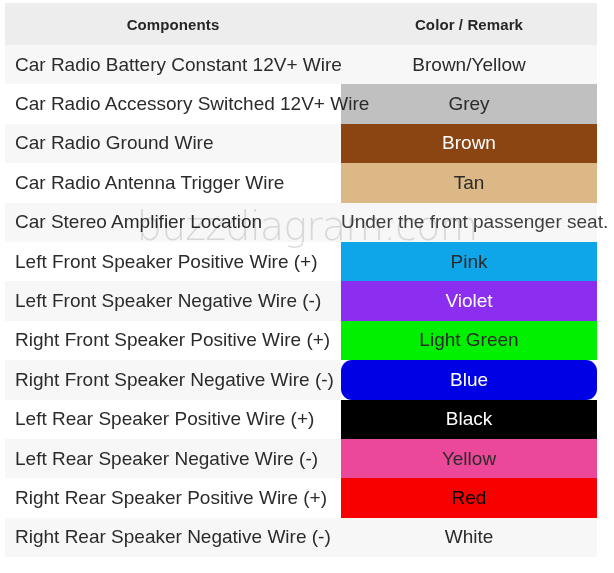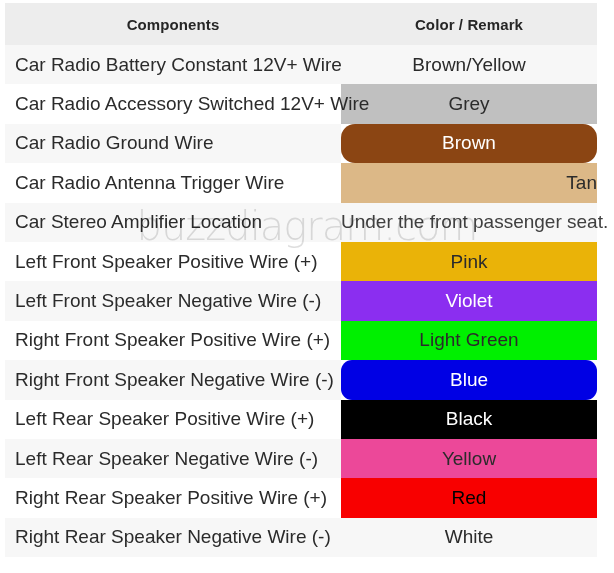--- a/index.html
+++ b/index.html
@@ -110,33 +110,33 @@
         <tr class="row-odd">
           <td class="cell-component">Car Radio Battery Constant 12V+ Wire</td>
           <td class="cell-color plain" style="color: rgb(43, 43, 43);">Brown/Yellow</td>
         </tr>
         <tr class="row-even">
           <td class="cell-component">Car Radio Accessory Switched 12V+ Wire</td>
           <td class="cell-color swatch" style="background: rgb(192, 192, 192); color: rgb(43, 43, 43);">Grey</td>
         </tr>
         <tr class="row-odd">
           <td class="cell-component">Car Radio Ground Wire</td>
-          <td class="cell-color swatch" style="background: rgb(139, 69, 19); color: rgb(255, 255, 255); border-radius: 14px;">Brown</td>
+          <td class="cell-color swatch" style="background: rgb(139, 69, 19); color: rgb(255, 255, 255);">Brown</td>
         </tr>
         <tr class="row-even">
           <td class="cell-component">Car Radio Antenna Trigger Wire</td>
-          <td class="cell-color swatch" style="background: rgb(220, 184, 135); color: rgb(43, 43, 43); text-align: right;">Tan</td>
+          <td class="cell-color swatch" style="background: rgb(220, 184, 135); color: rgb(43, 43, 43);">Tan</td>
         </tr>
         <tr class="row-odd">
           <td class="cell-component">Car Stereo Amplifier Location</td>
           <td class="cell-color plain" style="color: #404040;">Under the front passenger seat.</td>
         </tr>
         <tr class="row-even">
           <td class="cell-component">Left Front Speaker Positive Wire (+)</td>
-          <td class="cell-color swatch" style="background: #eab308; color: rgb(43, 43, 43);">Pink</td>
+          <td class="cell-color swatch" style="background: #0ea5e9; color: rgb(43, 43, 43);">Pink</td>
         </tr>
         <tr class="row-odd">
           <td class="cell-component">Left Front Speaker Negative Wire (-)</td>
           <td class="cell-color swatch" style="background: rgb(139, 46, 240); color: rgb(255, 255, 255);">Violet</td>
         </tr>
         <tr class="row-even">
           <td class="cell-component">Right Front Speaker Positive Wire (+)</td>
           <td class="cell-color swatch" style="background: rgb(0, 240, 0); color: rgb(43, 43, 43);">Light Green</td>
         </tr>
         <tr class="row-odd">

